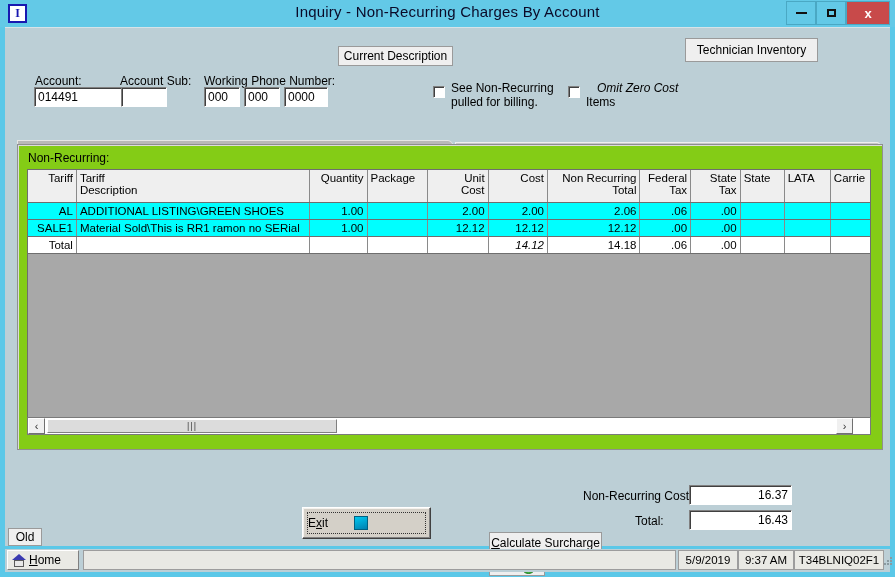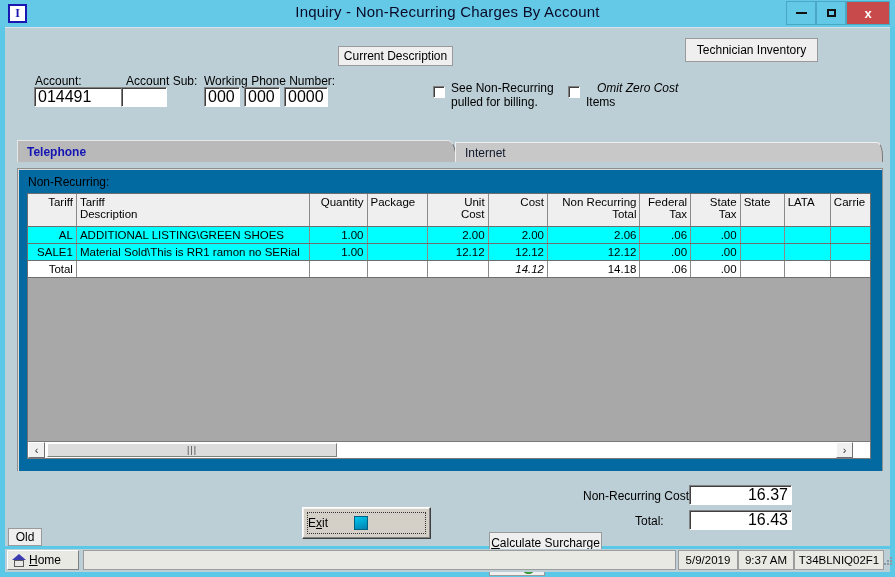--- a/index.html
+++ b/index.html
@@ -30,21 +30,21 @@
 
   
   #form{position:absolute;left:5px;top:27px;width:885px;height:518px;background:#bccfd6;
         border-top:1px solid #d7e3e8;}
   #upper-panel{position:absolute;left:3px;top:2px;width:873px;height:88px;background:#bccfd6;}
 
   .lbl{position:absolute;font-size:12px;color:#000;white-space:nowrap;}
   .field{position:absolute;background:#fff;border:1px solid #808080;
          border-right-color:#ffffff;border-bottom-color:#ffffff;
          box-shadow:inset 1px 1px 0 #404040;
-         box-sizing:border-box;font-size:16px;padding:1px 3px;line-height:16px;
+         box-sizing:border-box;font-size:12px;padding:1px 3px;line-height:16px;
          font-family:"Liberation Sans",sans-serif;color:#000;}
 
   .btn{position:absolute;background:#d4d0c8;
        border:1px solid #ffffff;border-right-color:#404040;border-bottom-color:#404040;
        box-shadow:inset -1px -1px 0 #808080, inset 1px 1px 0 #f4f2ee;
        box-sizing:border-box;font-size:12px;color:#000;
        display:flex;align-items:center;justify-content:center;cursor:default;}
   .btn.flat{background:#efefef;border:1px solid #9a9a9a;box-shadow:none;}
 
   .chk{position:absolute;width:12px;height:12px;background:#fff;border:1px solid #808080;
@@ -56,22 +56,22 @@
   .tab{position:absolute;top:0;height:22px;box-sizing:border-box;
        font-size:12px;display:flex;align-items:center;padding-left:9px;}
   #tab-telephone{left:0;width:440px;background:#b9b9b9;color:#1414b4;font-weight:bold;
        border-top:1px solid #e6e6e6;border-left:1px solid #e6e6e6;border-right:1px solid #6a6a6a;
        border-top-right-radius:9px 22px;}
   #tab-internet{left:438px;width:428px;background:#c8c8c8;color:#0f172a;
        border-top:1px solid #efefef;border-left:1px solid #efefef;border-right:1px solid #7a7a7a;
        border-top-right-radius:6px 14px;height:20px;top:2px;}
 
   
-  #grid-panel{position:absolute;left:12px;top:140px;width:866px;height:306px;
-              background:#0369a1;border:1px solid #8f8f8f;box-sizing:border-box;
+  #grid-panel{position:absolute;left:12px;top:116px;width:866px;height:306px;
+              background:#84cc16;border:1px solid #8f8f8f;box-sizing:border-box;
               box-shadow:inset 1px 1px 0 #dcdcdc;}
   #nonrec-label{position:absolute;left:10px;top:6px;font-size:12px;}
 
   #grid{position:absolute;left:9px;top:24px;width:844px;height:249px;
         background:#a8a8a8;border:1px solid #6e6e6e;box-sizing:border-box;overflow:hidden;}
   table.g{border-collapse:collapse;table-layout:fixed;width:847px;background:transparent;}
   table.g th{background:#efefef;border-right:1px solid #8a8a8a;border-bottom:1px solid #6e6e6e;
              font-weight:normal;font-size:11.5px;padding:2px 3px 2px 3px;
              vertical-align:top;height:28px;color:#000;}
   table.g td{border-right:1px solid #8a8a8a;border-bottom:1px solid #6e6e6e;
@@ -157,21 +157,21 @@
       </div>
 
       <div class="btn flat" style="left:677px;top:8px;width:133px;height:24px;">
         <span>Technician Inventory</span>
       </div>
 
 
       <div class="lbl" style="left:27px;top:44px;">Account:</div>
       <div class="field" style="left:26px;top:57px;width:88px;height:20px;">014491</div>
 
-      <div class="lbl" style="left:118px;top:44px;text-align:right;">Account Sub:</div>
+      <div class="lbl" style="left:112px;top:44px;text-align:right;">Account Sub:</div>
       <div class="field" style="left:113px;top:57px;width:46px;height:20px;"></div>
 
       <div class="lbl" style="left:196px;top:44px;">Working Phone Number:</div>
       <div class="field" style="left:196px;top:57px;width:36px;height:20px;">000</div>
       <div class="field" style="left:236px;top:57px;width:36px;height:20px;">000</div>
       <div class="field" style="left:276px;top:57px;width:44px;height:20px;">0000</div>
 
       <div class="chk" style="left:425px;top:56px;"></div>
       <div class="lbl" style="left:443px;top:51px;">See Non-Recurring</div>
       <div class="lbl" style="left:443px;top:65px;">pulled for billing.</div>

